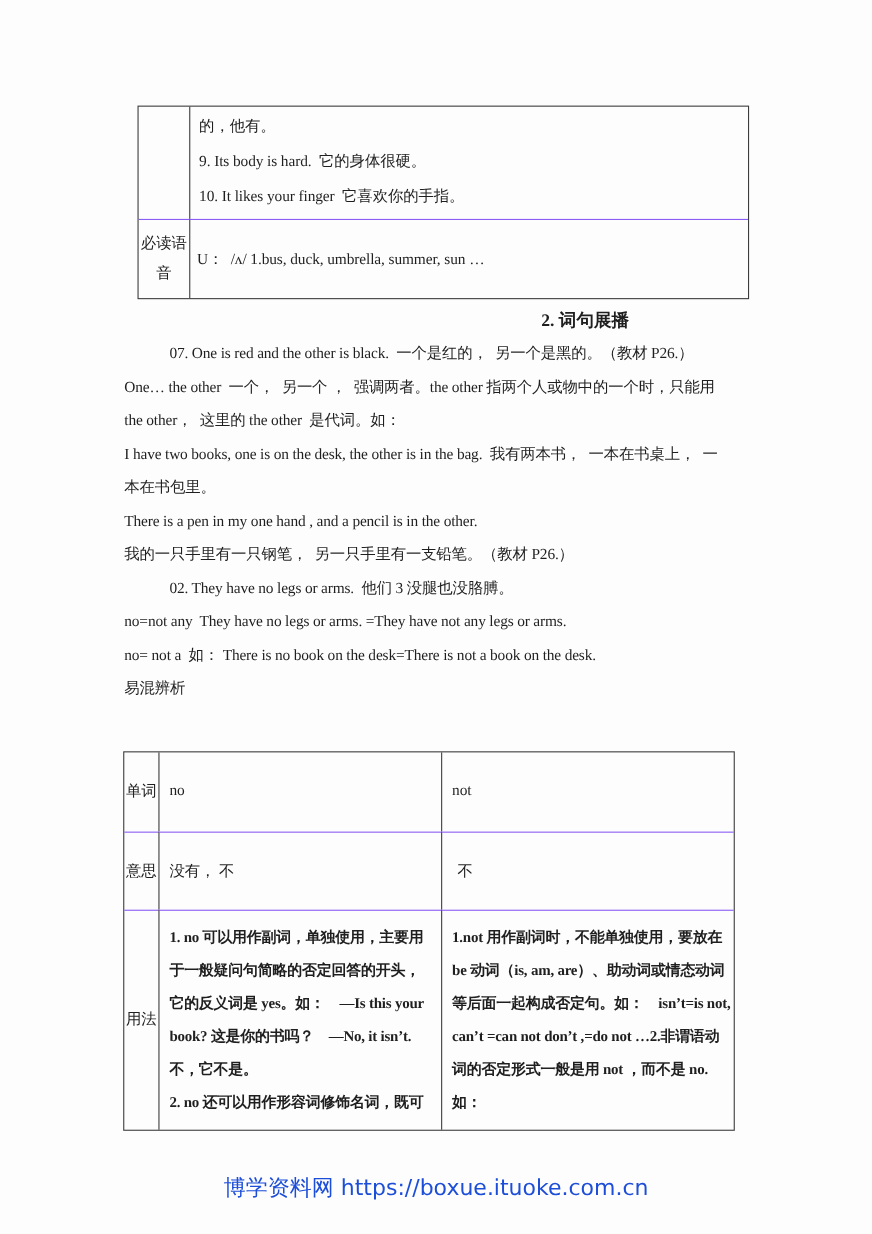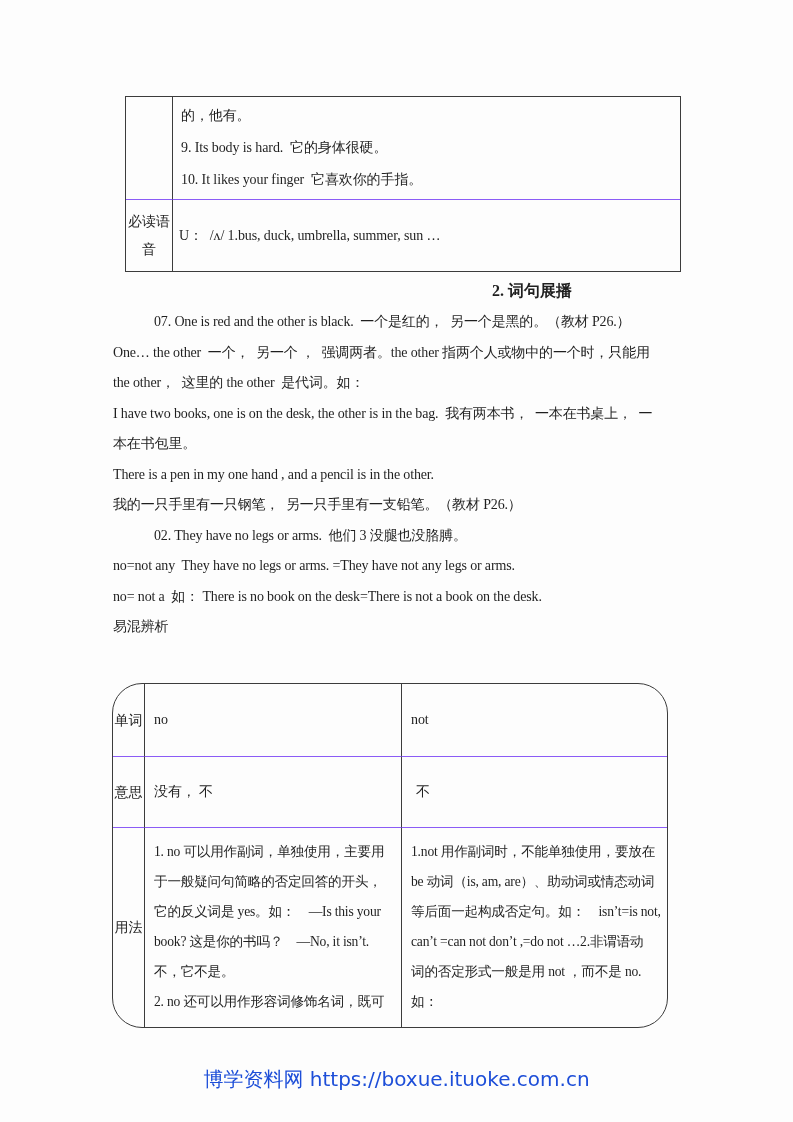--- a/index.html
+++ b/index.html
@@ -23,26 +23,26 @@
   .top-tbl .content{padding:3px 0 0 8px;}
   .top-tbl .content .tline{line-height:32px;font-size:14px;white-space:pre;letter-spacing:-0.1px;}
   .top-tbl .single{display:flex;align-items:center;padding-left:6px;font-size:14px;white-space:pre;letter-spacing:-0.1px;}
   
   .sec-heading{position:absolute;left:492px;top:281px;font-size:16px;font-weight:bold;white-space:pre;}
   
   .body-block{position:absolute;left:112px;top:307px;width:566px;}
   .bline{font-size:14px;line-height:30.55px;white-space:pre;letter-spacing:-0.15px;padding-left:1px;}
   .bline.ind{padding-left:42px;}
   
-  .cmp-tbl{left:112px;top:683px;width:556px;height:345px;grid-template-columns:31px 257px 1fr;grid-template-rows:72px 71px 1fr;border-radius:30px;}
+  .cmp-tbl{left:112px;top:683px;width:556px;height:345px;grid-template-columns:31px 257px 1fr;grid-template-rows:72px 71px 1fr;}
   .vlabel{display:flex;align-items:center;justify-content:center;text-align:center;font-size:14px;line-height:29px;word-break:break-all;padding:0 1px;}
   .vcell{display:flex;align-items:center;padding-left:9px;font-size:14px;white-space:pre;letter-spacing:-0.1px;}
   .vcell.pad15{padding-left:14px;}
   .ucell{padding:9px 4px 0 9px;}
-  .ucell .tline{font-size:13.6px;line-height:30px;white-space:pre;letter-spacing:-0.2px;}
+  .ucell .tline{font-size:13.6px;line-height:30px;white-space:pre;letter-spacing:-0.2px;font-weight:bold;}
   
   .watermark{position:absolute;left:0;top:1066px;width:793px;text-align:center;
     font-family:"DejaVu Sans","Liberation Sans",sans-serif;font-size:20px;color:#1d4ed8;}
   .page-num{position:absolute;left:0;top:1076px;width:793px;text-align:center;
     font-size:14.5px;color:#474747;}
 </style>
 </head>
 <body>
 
 <div class="page">

